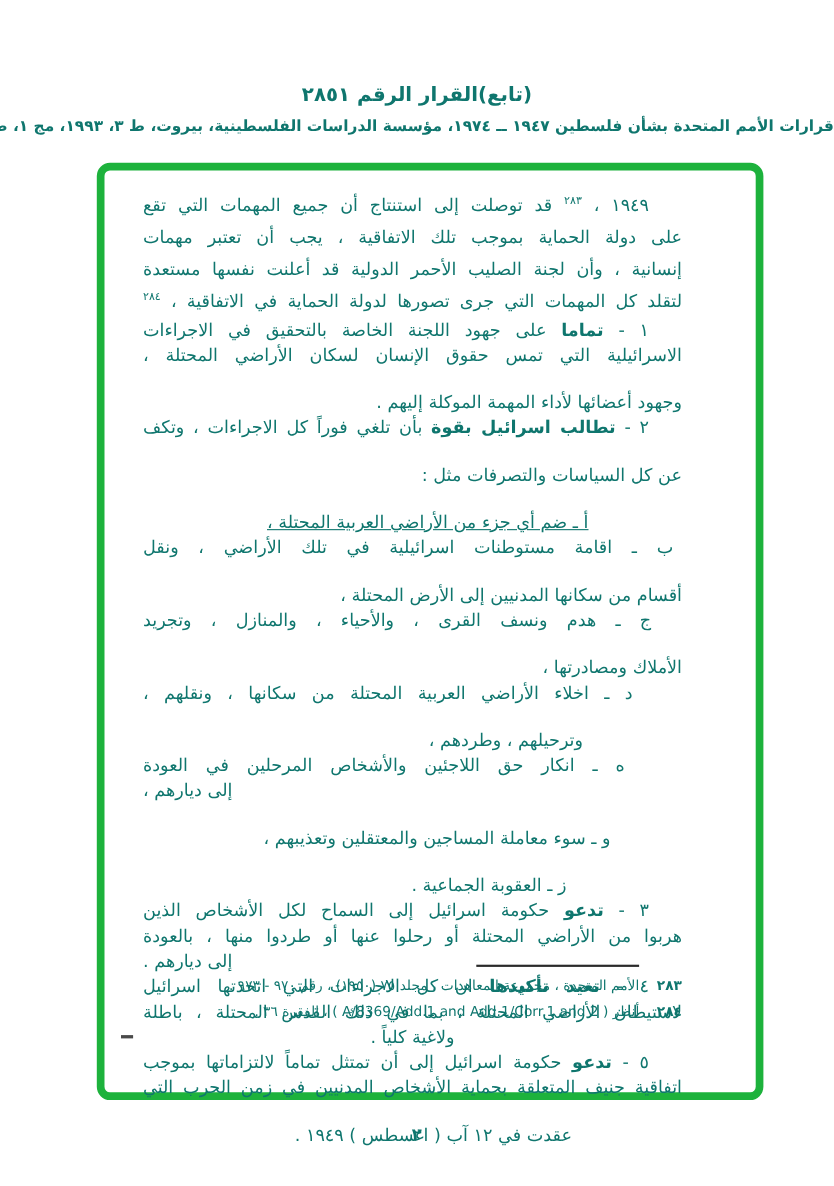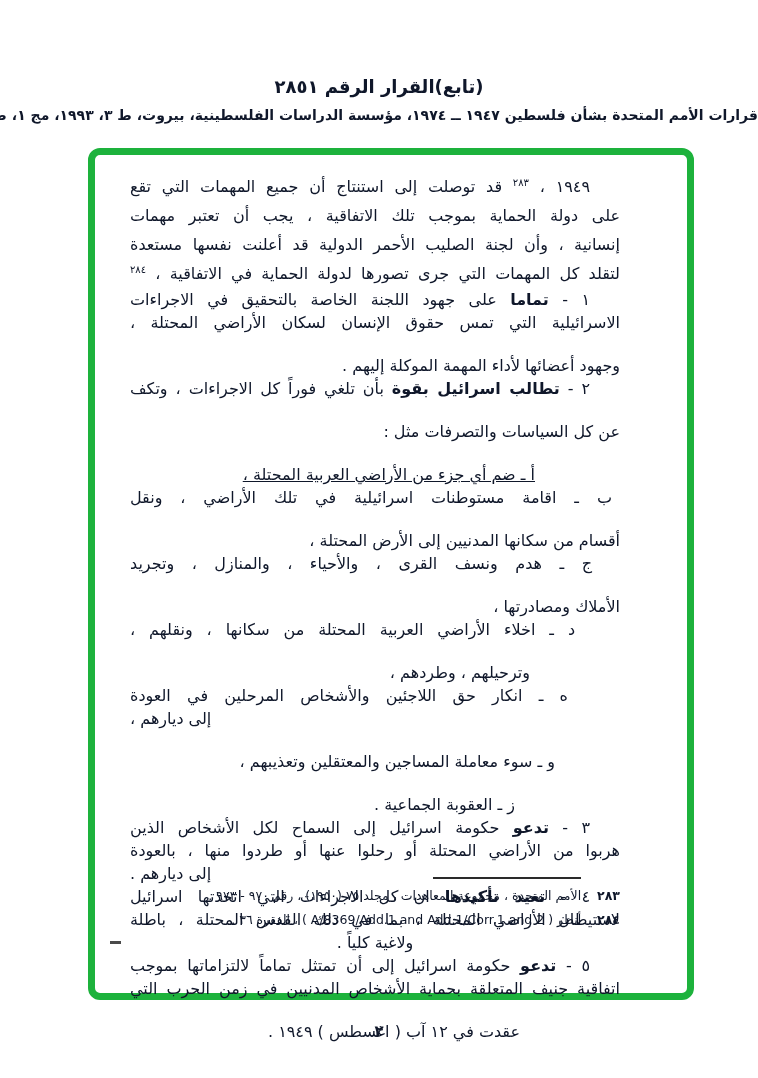--- a/index.html
+++ b/index.html
@@ -1,18 +1,18 @@
 <!DOCTYPE html>
 <html lang="ar"><head>
 <meta charset="utf-8">
 <style>
   html,body{margin:0;padding:0;background:#ffffff;}
   #page{
     position:relative;width:758px;height:1078px;background:#ffffff;overflow:hidden;
-    font-family:"DejaVu Sans",sans-serif;color:#0f172a;
+    font-family:"DejaVu Sans",sans-serif;color:#0f766e;
   }
   .doc-title{
     position:absolute;top:76px;left:0;width:758px;text-align:center;
     font-size:18px;font-weight:bold;direction:rtl;letter-spacing:.5px;
   }
   .doc-source{
     position:absolute;top:107px;left:0;width:758px;text-align:center;
     font-size:14px;font-weight:bold;direction:rtl;white-space:nowrap;
   }
   .green-box{

